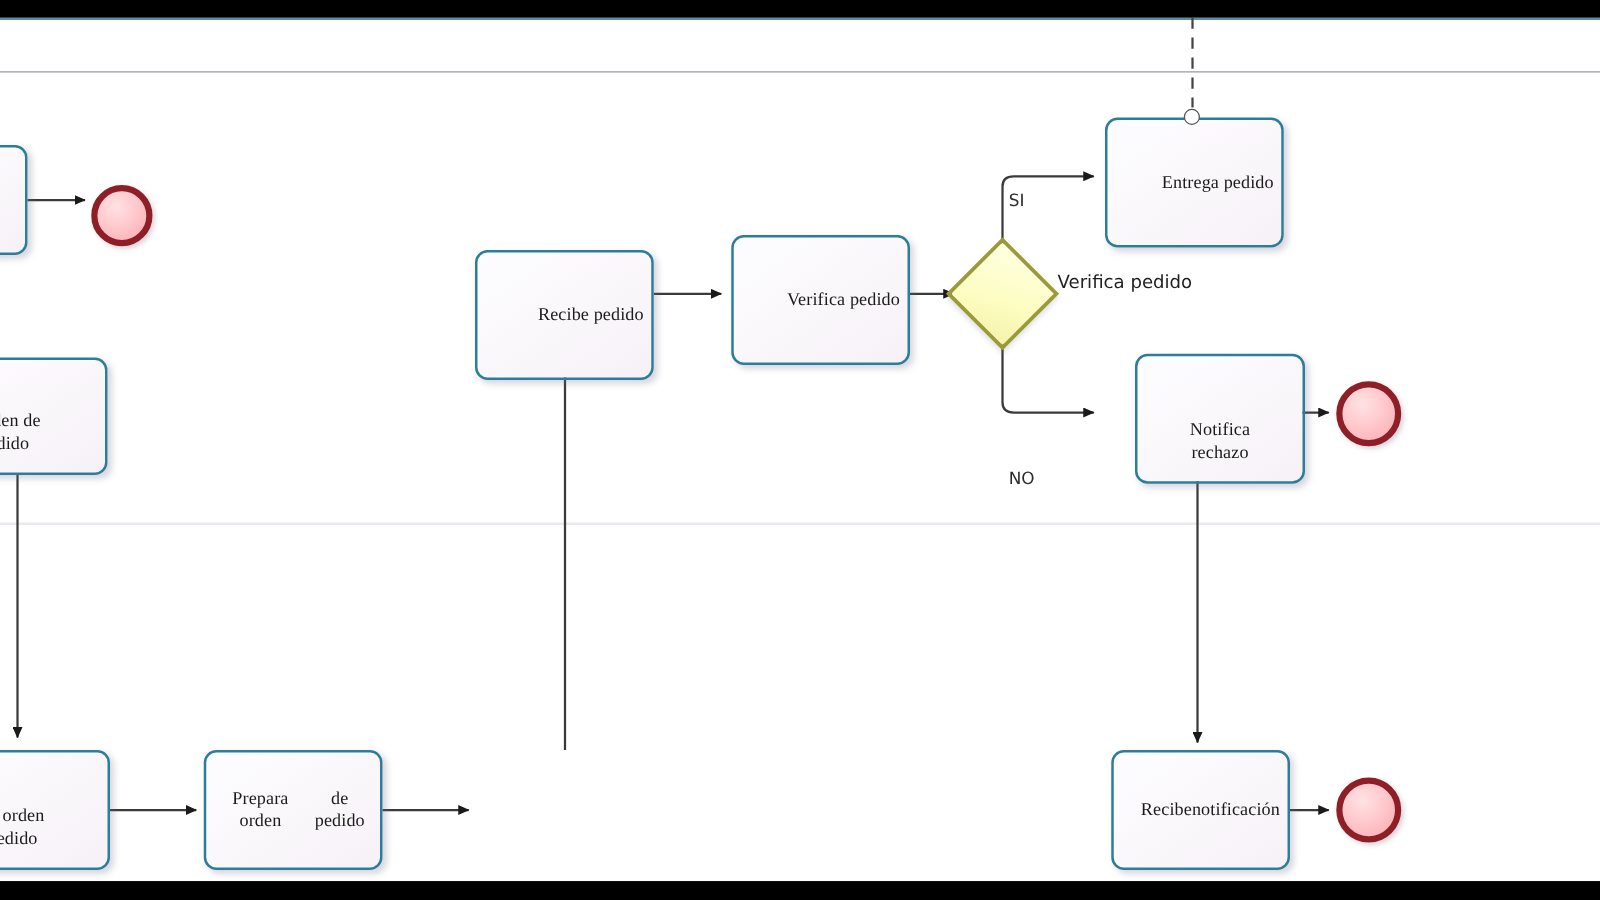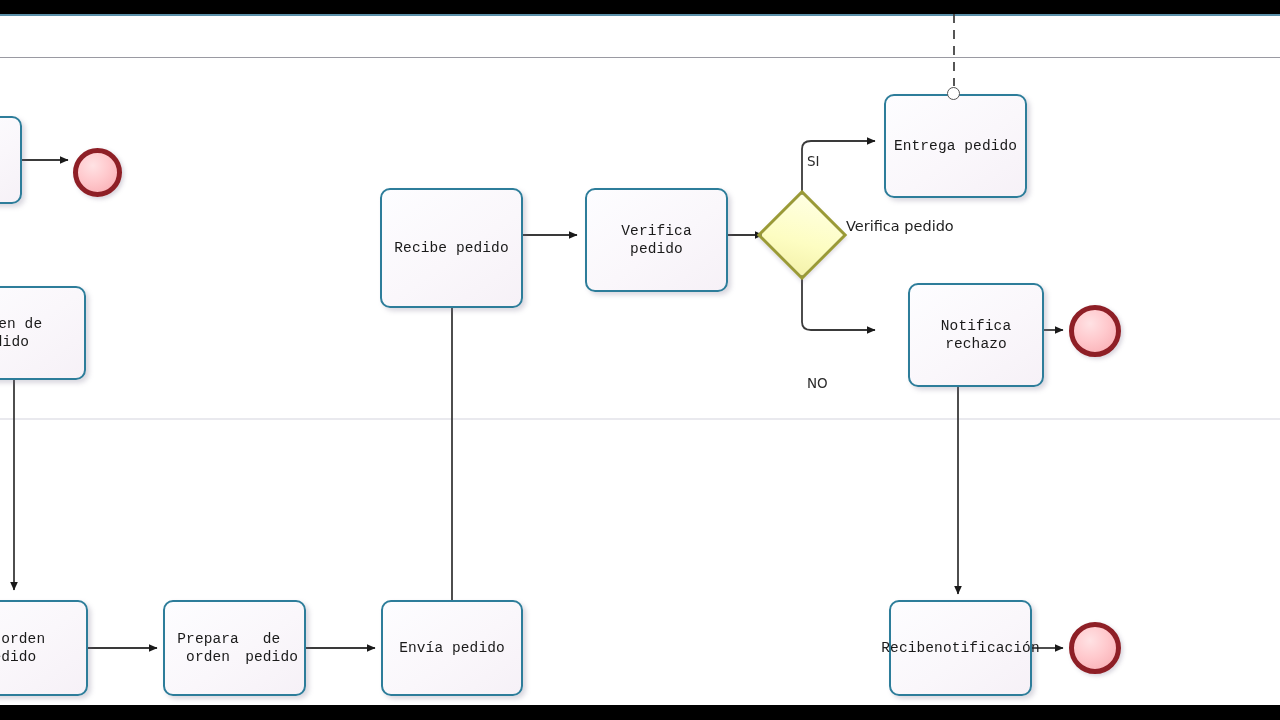--- a/index.html
+++ b/index.html
@@ -72,26 +72,26 @@
   
   .task {
     position: absolute;
     box-sizing: border-box;
     border: 2px solid #2d7d9a;
     border-radius: 10px;
     background: linear-gradient(145deg, #fdfdff 0%, #faf7fb 55%, #f6f1f7 100%);
     box-shadow: 3px 3px 5px rgba(120,110,140,0.28);
     display: flex;
     align-items: center;
-    justify-content: center;
+    justify-content: flex-end;
     text-align: center;
     color: #1a1a1a;
     font-size: 14.5px;
     line-height: 1.25;
-    font-family: Liberation Mono, monospace;
+    font-family: Liberation Serif, serif;
     letter-spacing: 0.1px;
     padding: 14px 6px;
   }
 
   
   .end-event {
     position: absolute;
     box-sizing: border-box;
     border: 5px solid #8e1f26;
     border-radius: 50%;
@@ -211,21 +211,21 @@
 
     <div class="task" style="left:-58px; top:102px; width:80px; height:88px;"></div>
 
     <div class="end-event" style="left:73px; top:134px; width:49px; height:49px;"></div>
 
     <div class="task" style="left:-72px; top:272px; width:158px; height:94px; flex-direction:column;">
       <span>orden de</span>
       <span>edido</span>
     </div>
 
-    <div class="task" style="left:380px; top:174px; width:143px; height:120px;">
+    <div class="task" style="left:380px; top:186px; width:143px; height:104px;">
       <span>Recibe pedido</span>
     </div>
 
     <div class="task" style="left:585px; top:174px; width:143px; height:104px;">
       <span>Verifica pedido</span>
     </div>
 
     <div class="gateway" style="left:770px; top:189px; width:64px; height:64px;">
       <div class="diamond"></div>
     </div>
@@ -250,23 +250,20 @@
     <div class="task" style="left:-68px; top:586px; width:156px; height:96px; flex-direction:column;">
       <span>be orden</span>
       <span>pedido</span>
     </div>
 
     <div class="task" style="left:163px; top:586px; width:143px; height:96px; flex-direction:row;">
       <span>Prepara orden</span>
       <span>de pedido</span>
     </div>
 
-    <div class="task" style="left:381px; top:586px; width:142px; height:96px;">
-      <span>Envía pedido</span>
-    </div>
 
     <div class="task" style="left:889px; top:586px; width:143px; height:96px; flex-direction:row;">
       <span>Recibe</span>
       <span>notificación</span>
     </div>
 
     <div class="end-event" style="left:1069px; top:608px; width:52px; height:52px;"></div>
 
   </div>
 </div>

